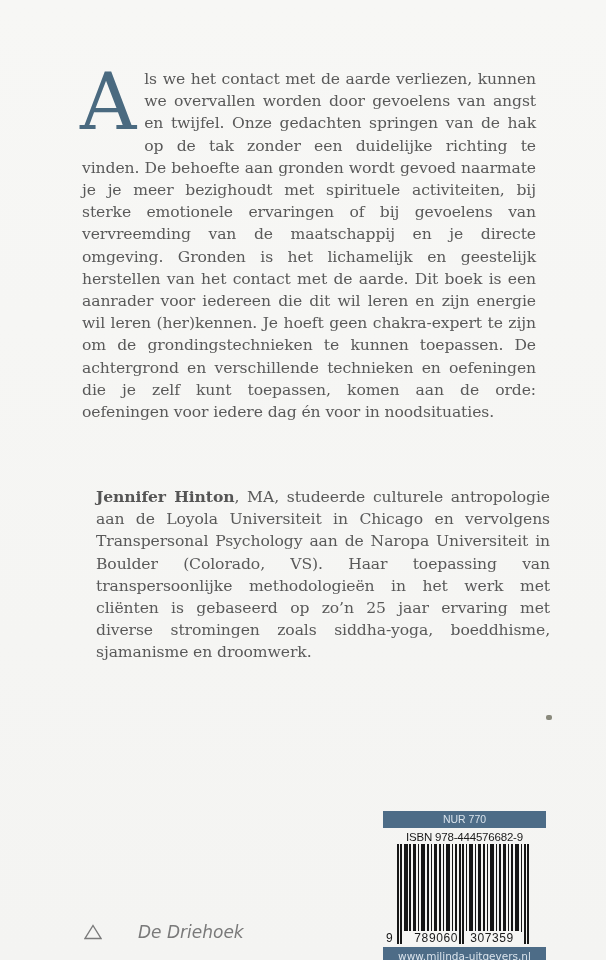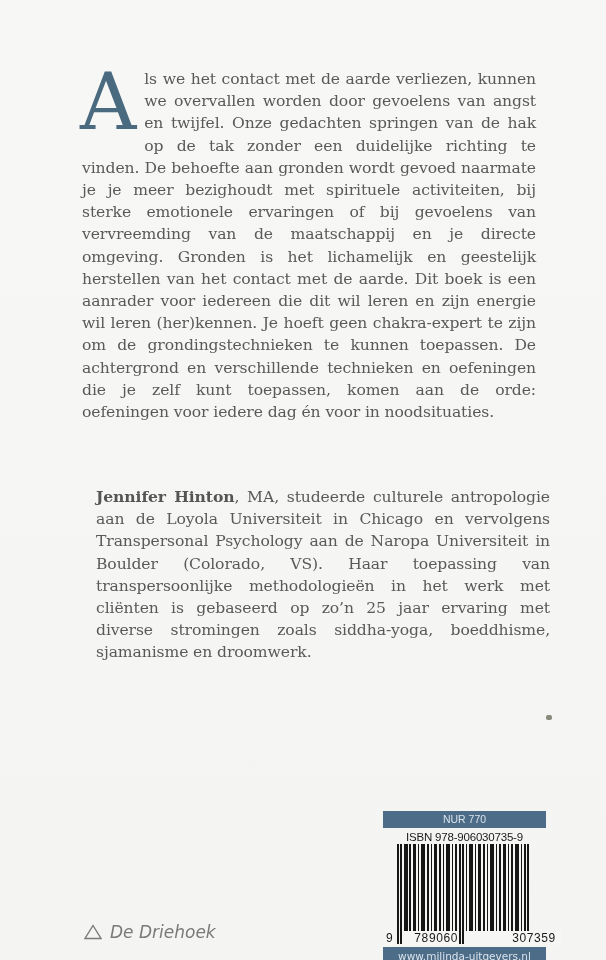--- a/index.html
+++ b/index.html
@@ -127,21 +127,20 @@
     background: #f6f6f4;
     letter-spacing: 0.6px;
   }
   .barcode-digits .grp2 {
     position: absolute;
     left: 67px;
     width: 56px;
     text-align: center;
     background: #f6f6f4;
     letter-spacing: 0.6px;
-    padding-left: 42px;
   }
   .url-bar {
     margin-top: 3px;
     height: 31px;
     background: #4d6c87;
     color: #d9e3ec;
     font-family: "DejaVu Sans", "Liberation Sans", sans-serif;
     font-size: 10.5px;
     text-align: center;
     line-height: 19px;
@@ -150,20 +149,21 @@
     position: absolute;
     left: 84px;
     top: 921px;
     height: 22px;
     display: flex;
     align-items: center;
     color: #7a7a7a;
     font-family: "DejaVu Sans", "Liberation Sans", sans-serif;
     font-size: 17px;
     font-style: italic;
+    gap: 28px;
   }
   .publisher .tri {
     width: 18px;
     height: 16px;
     margin-right: 8px;
   }
 </style>
 </head>
 <body>
 
@@ -174,21 +174,21 @@
   </div>
 
   <div class="bio">
     <span class="name">Jennifer Hinton</span><span>, MA, studeerde culturele antropologie aan de Loyola Universiteit in Chicago en vervolgens Transpersonal Psychology aan de Naropa Universiteit in Boulder (Colorado, VS). Haar toepassing van transpersoonlijke methodologieën in het werk met cliënten is gebaseerd op zo’n 25 jaar ervaring met diverse stromingen zoals siddha-yoga, boeddhisme, sjamanisme en droomwerk.</span>
   </div>
 
   <div class="speck"></div>
 
   <div class="barcode-block">
     <div class="nur-bar">NUR 770</div>
-    <div class="isbn-text">ISBN 978-906030735-9</div>
+    <div class="isbn-text">ISBN 978-444576682-9</div>
     <div class="barcode">
       <svg width="133" height="100" viewBox="0 0 133 100">
         <g fill="#161616">
           <rect x="0" y="0" width="2" height="100"></rect>
           <rect x="3" y="0" width="2" height="100"></rect>
           <rect x="7" y="0" width="4" height="88"></rect>
           <rect x="12" y="0" width="2" height="88"></rect>
           <rect x="16" y="0" width="3" height="88"></rect>
           <rect x="21" y="0" width="1" height="88"></rect>
           <rect x="24" y="0" width="4" height="88"></rect>

